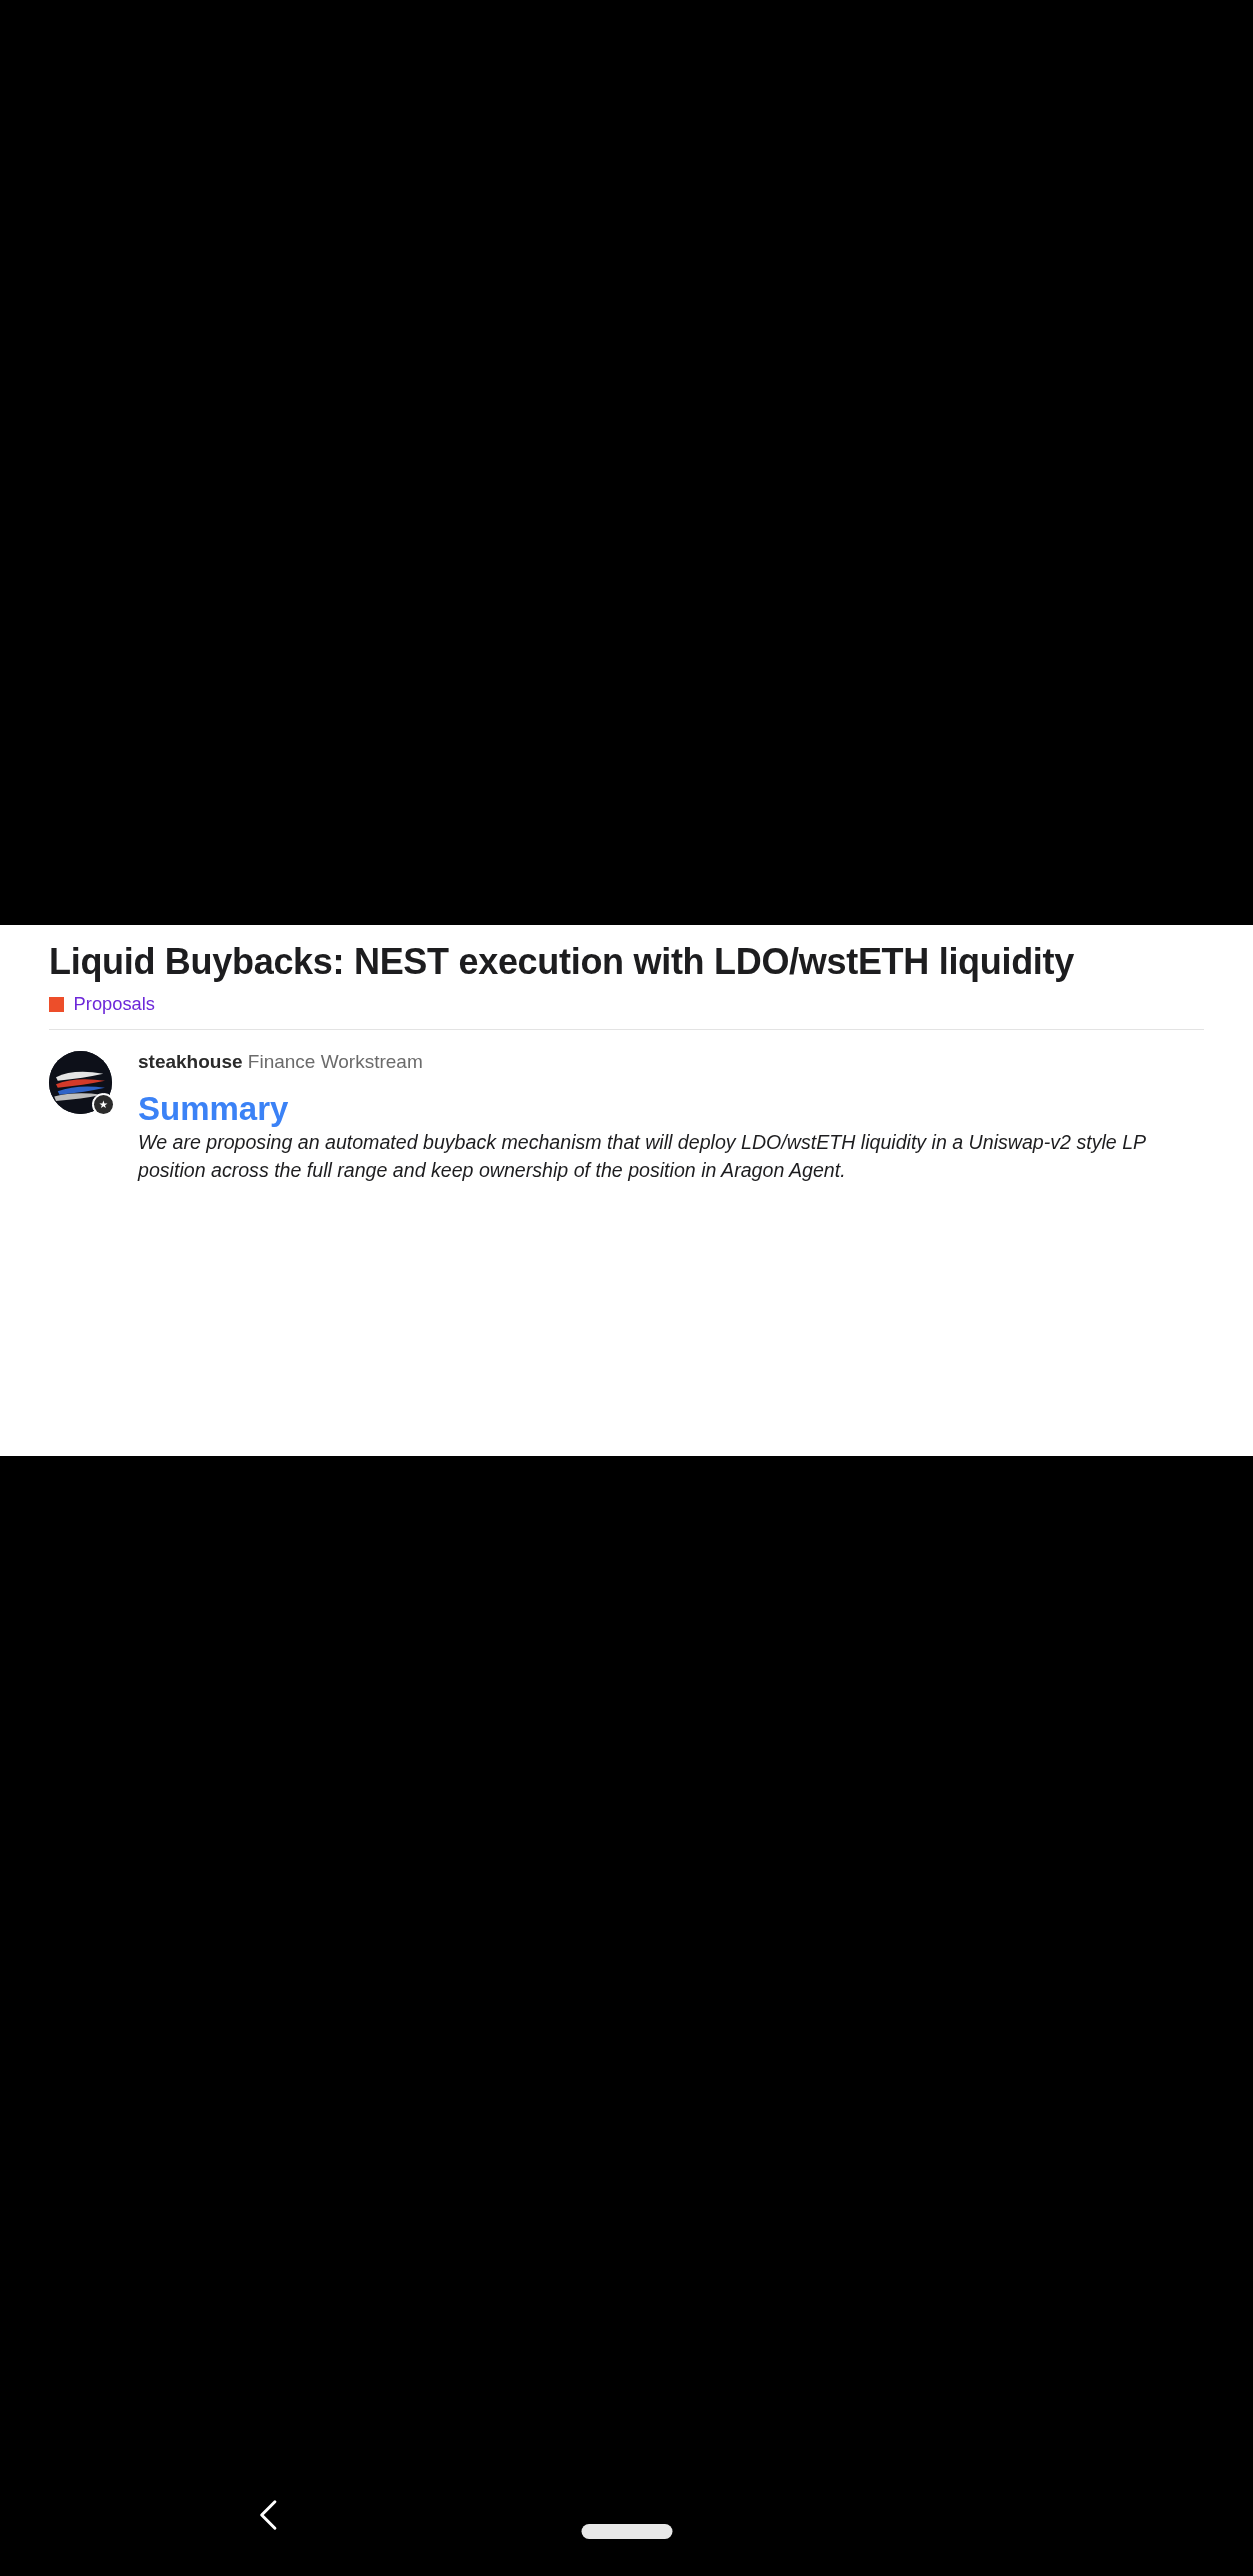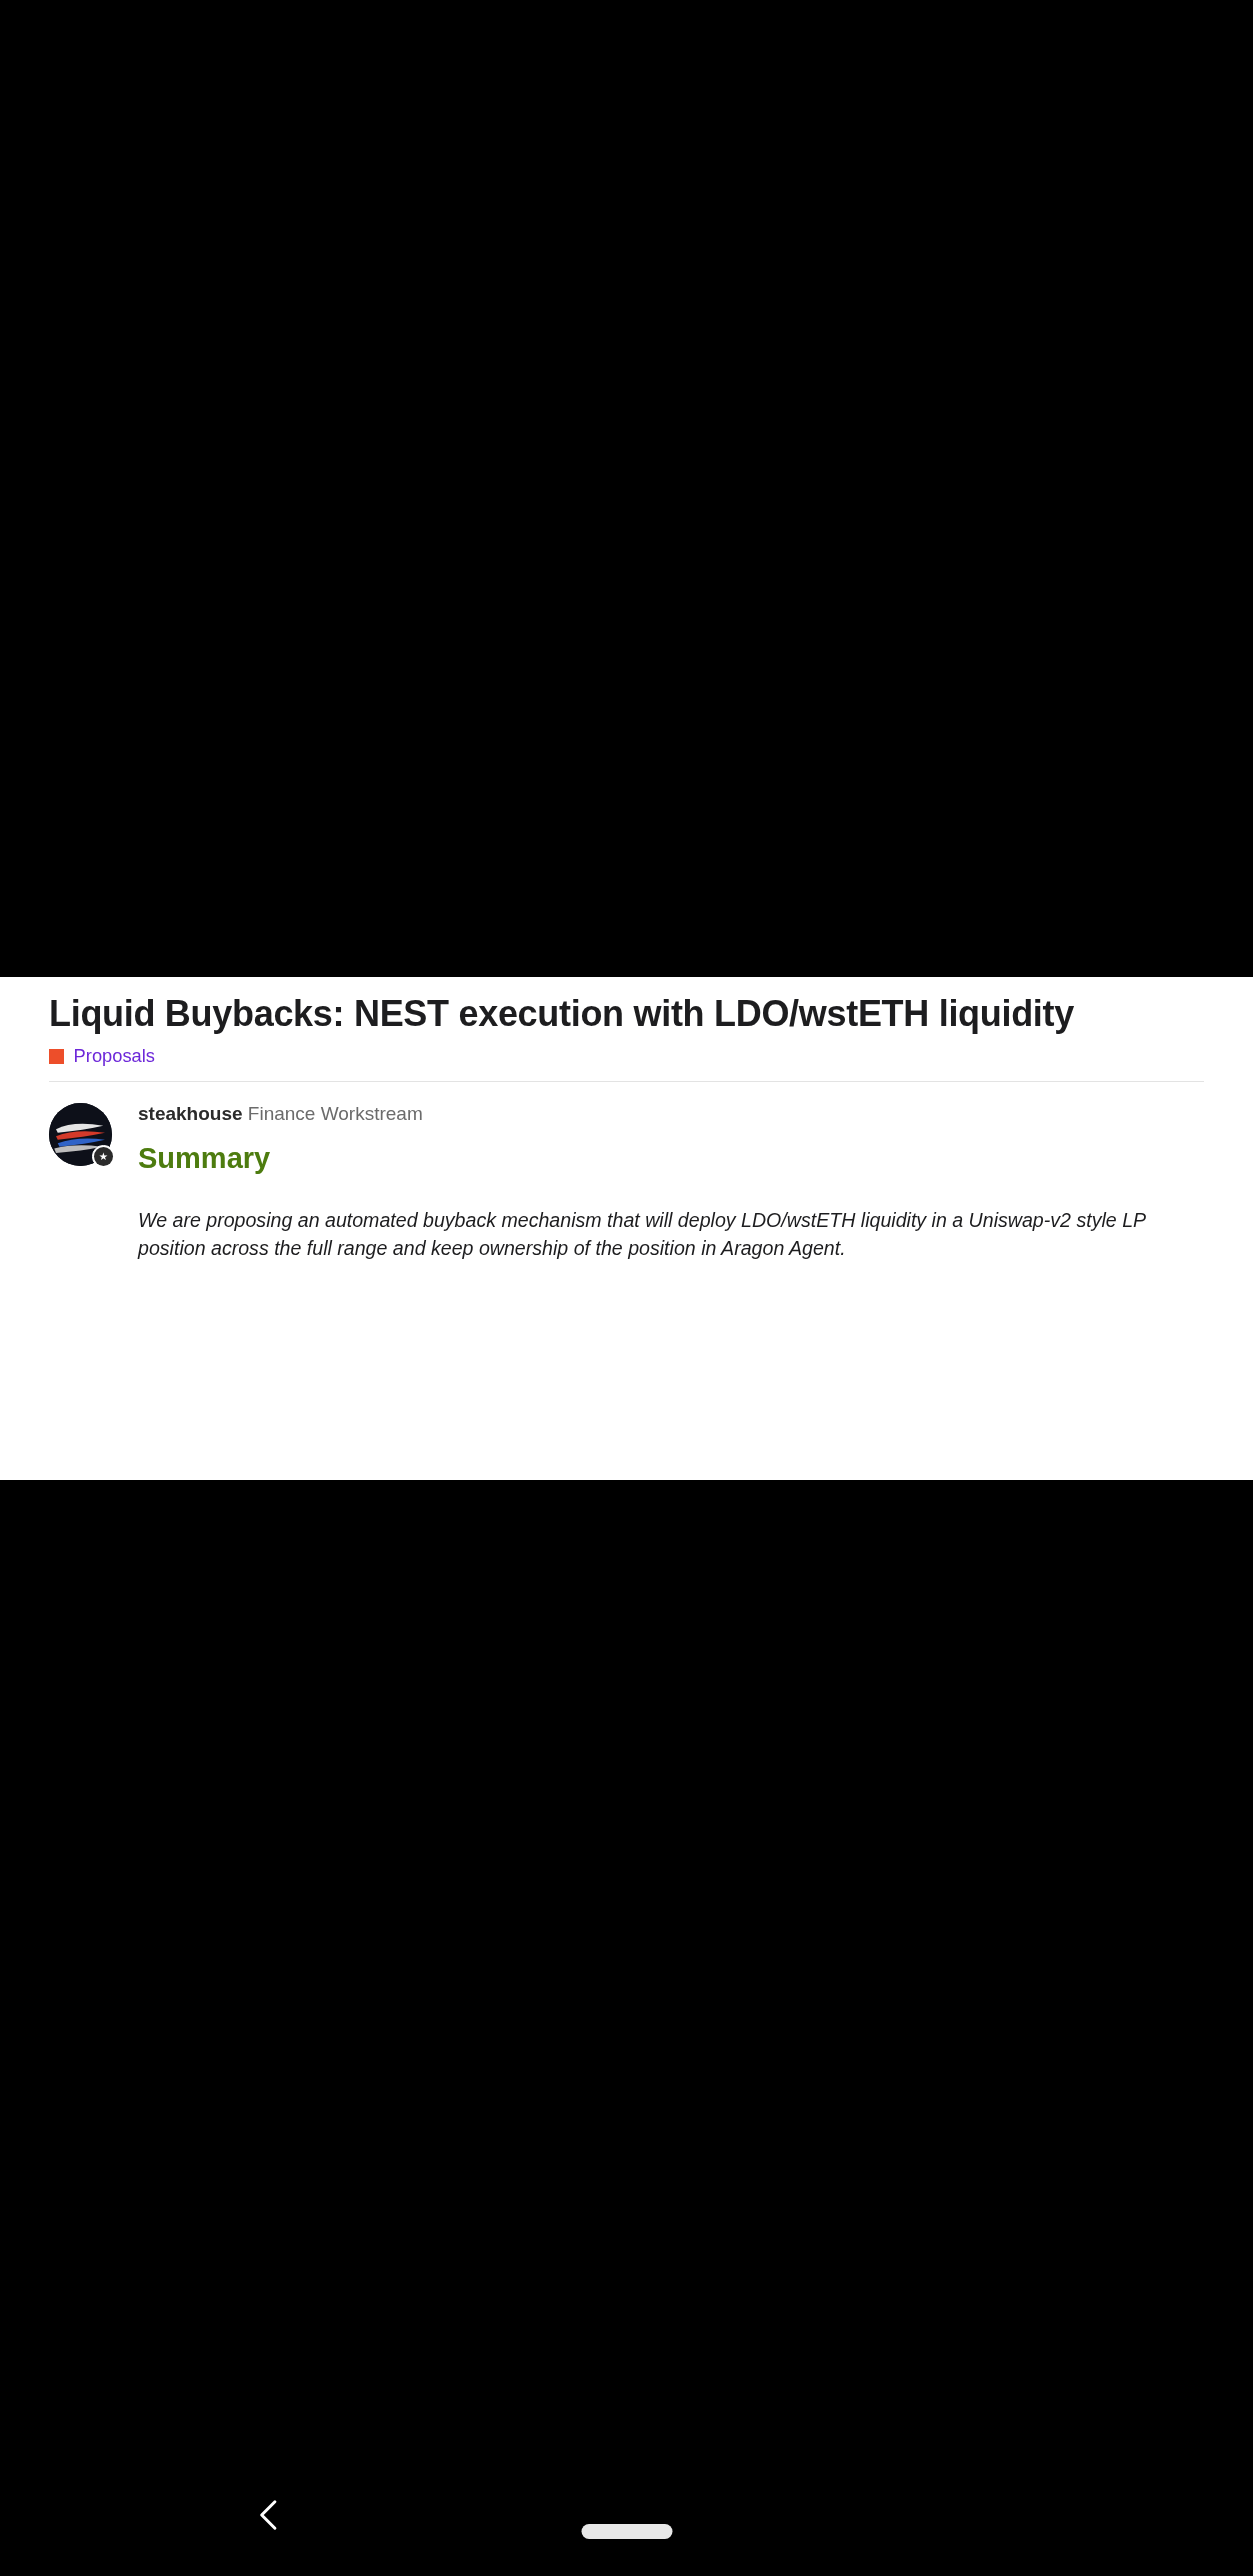--- a/index.html
+++ b/index.html
@@ -20,21 +20,21 @@
   .void-top {
     position: absolute;
     top: 0; left: 0;
     width: 1253px;
     height: 949px;
     background: #000000;
   }
   
   .content-card {
     position: absolute;
-    top: 977px; left: 0;
+    top: 925px; left: 0;
     width: 1253px;
     height: 531px;
     background: #ffffff;
     padding: 0 49px;
   }
   .topic-title {
     margin-top: 15.7px;
     font-size: 36px;
     line-height: 1.15;
     font-weight: 700;
@@ -112,25 +112,25 @@
   .byline {
     font-size: 19px;
     color: #6b6b6b;
     margin-bottom: 5px;
   }
   .byline .username {
     font-weight: 700;
     color: #2b2b2b;
   }
   .section-heading {
-    font-size: 29px;
+    font-size: 33px;
     font-weight: 700;
-    color: #4d7c0f;
+    color: #3b82f6;
     margin-top: 16.5px;
-    margin-bottom: 31px;
+    margin-bottom: 0;
   }
   .para {
     font-size: 19.6px;
     line-height: 1.45;
     color: #1d1d1f;
     margin-bottom: 19px;
     max-width: 1023px;
     font-style: italic;
   }
   .para:last-child { margin-bottom: 0; }

